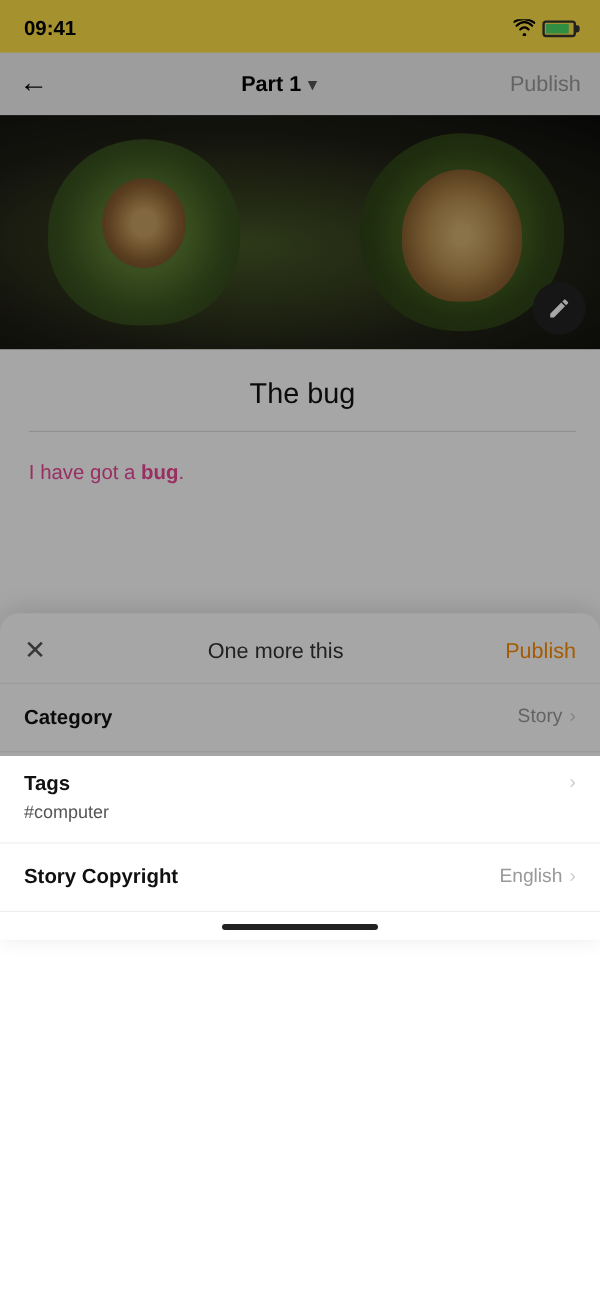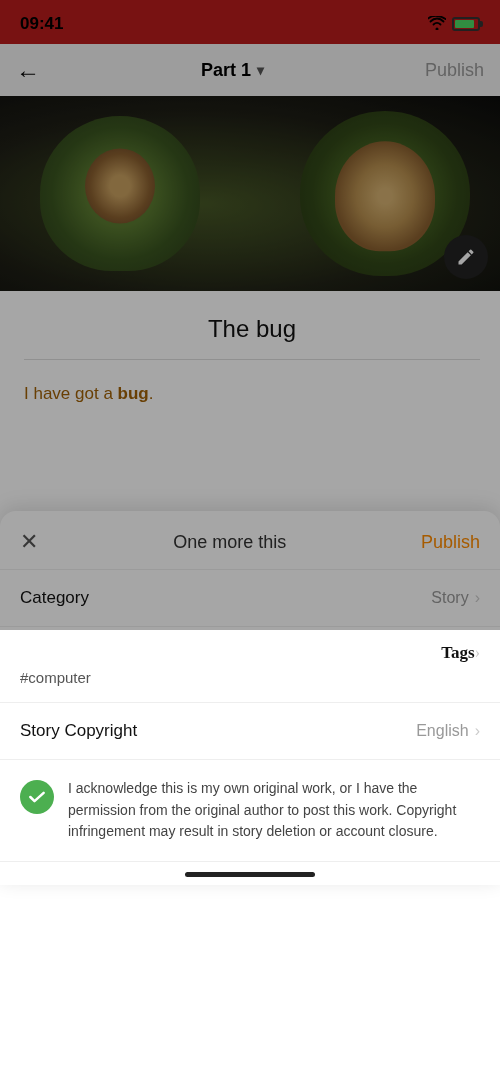--- a/index.html
+++ b/index.html
@@ -12,21 +12,21 @@
       position: relative;
       overflow-x: hidden;
     }
 
     
     .status-bar {
       display: flex;
       justify-content: space-between;
       align-items: center;
       padding: 10px 20px 6px 20px;
-      background: #b91c1c;
+      background: #fde047;
       height: 44px;
     }
     .status-time {
       font-size: 17px;
       font-weight: 600;
       color: #000;
     }
     .status-icons {
       display: flex;
       align-items: center;
@@ -180,21 +180,21 @@
       text-align: center;
       margin-bottom: 16px;
     }
     .story-divider {
       border: none;
       border-top: 1px solid #ddd;
       margin-bottom: 20px;
     }
     .story-body {
       font-size: 17px;
-      color: #a16207;
+      color: #ec4899;
       line-height: 1.6;
     }
     .story-body strong {
       font-weight: 700;
     }
 
     
     .modal-overlay {
       position: relative;
       background: #fff;
@@ -233,21 +233,21 @@
     .modal-row {
       display: flex;
       justify-content: space-between;
       align-items: center;
       padding: 18px 20px;
       border-bottom: 1px solid #eee;
       cursor: pointer;
     }
     .modal-row-label {
       font-size: 17px;
-      font-weight: 400;
+      font-weight: 700;
       color: #111;
     }
     .modal-row-value {
       display: flex;
       align-items: center;
       gap: 6px;
       font-size: 16px;
       color: #999;
     }
     .chevron-right {
@@ -256,23 +256,22 @@
     }
 
     
     .tags-row {
       padding: 16px 20px;
       border-bottom: 1px solid #eee;
       cursor: pointer;
     }
     .tags-header {
       display: flex;
-      justify-content: flex-end;
-      align-items: center;
-      font-family: Liberation Serif, serif;
+      justify-content: space-between;
+      align-items: center;
     }
     .tags-label {
       font-size: 17px;
       font-weight: 600;
       color: #111;
     }
     .tags-chevron {
       font-size: 16px;
       color: #ccc;
     }
@@ -418,26 +417,18 @@
   </div>
 
   <div class="modal-row">
     <span class="modal-row-label">Story Copyright</span>
     <div class="modal-row-value">
       <span>English</span>
       <span class="chevron-right">›</span>
     </div>
   </div>
 
-  <div class="ack-row">
-    <div class="ack-checkbox">
-      <svg viewBox="0 0 24 24">
-        <polyline points="4,12 9,17 20,7"></polyline>
-      </svg>
-    </div>
-    <p class="ack-text">I acknowledge this is my own original work, or I have the permission from the original author to post this work. Copyright infringement may result in story deletion or account closure.</p>
-  </div>
 
   <div class="home-indicator">
     <div class="home-bar"></div>
   </div>
 
 </div>
 
 </body></html>

